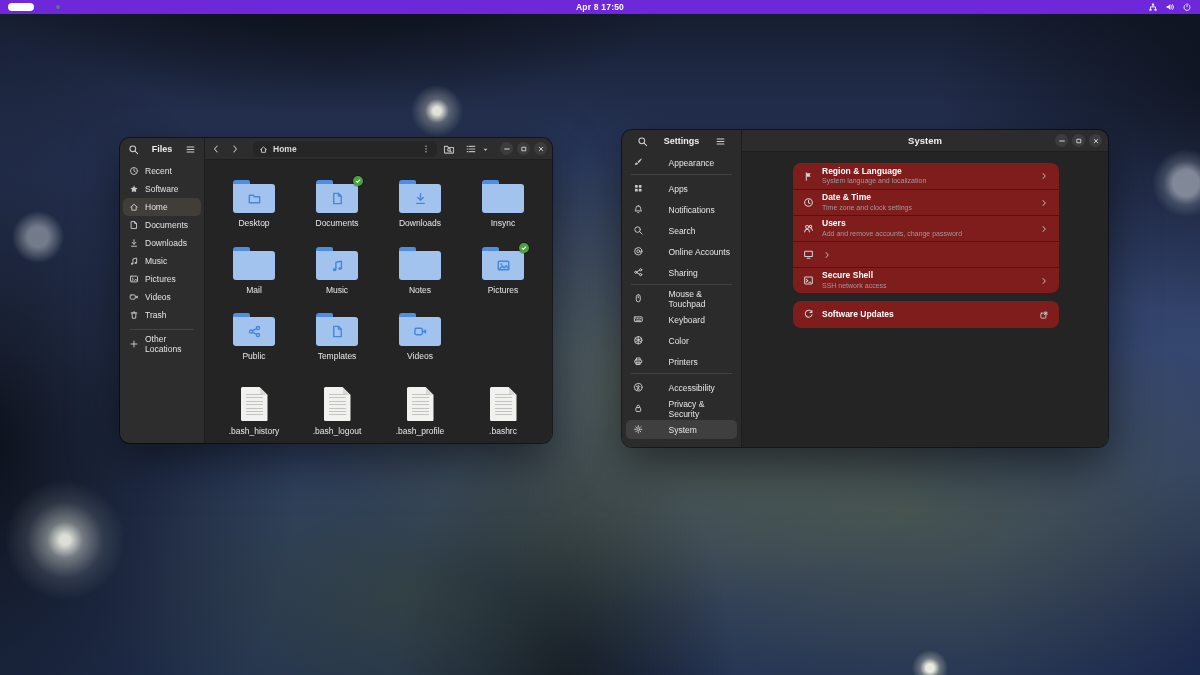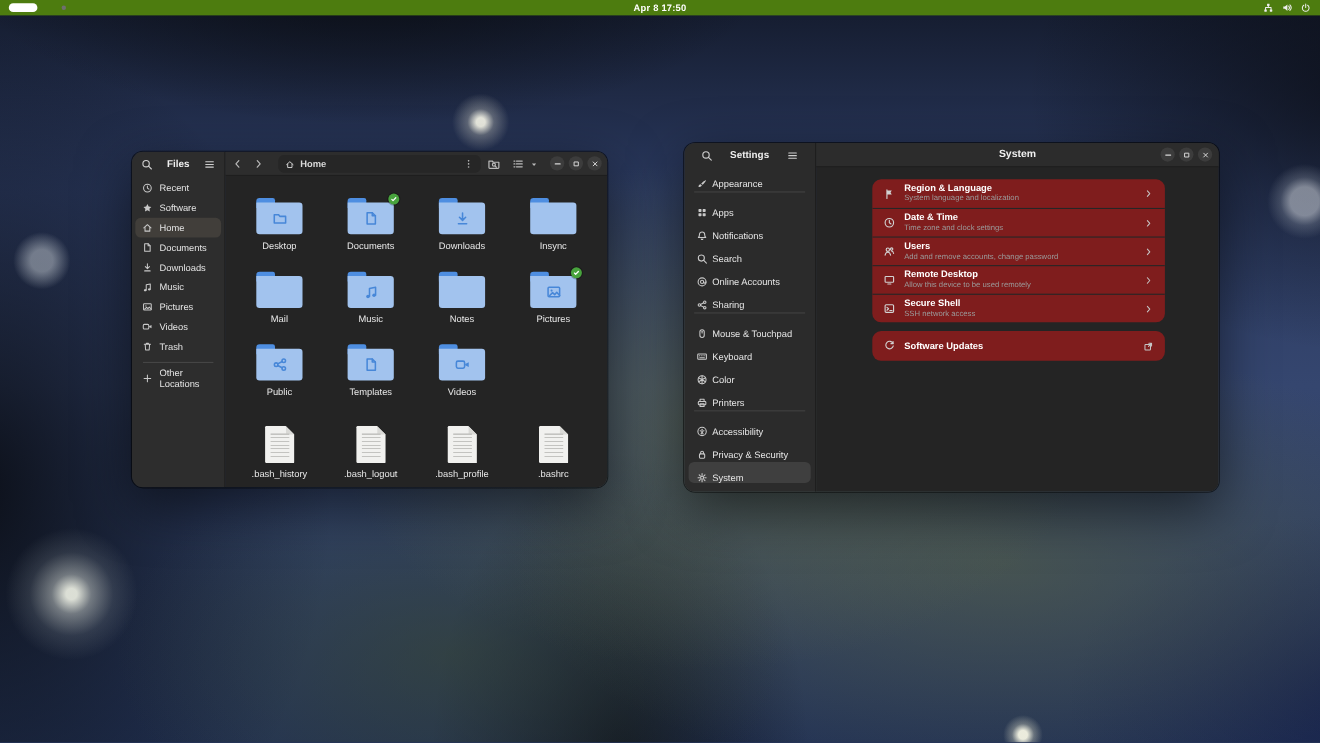--- a/index.html
+++ b/index.html
@@ -20,21 +20,21 @@
       radial-gradient(420px 260px at 34% 88%, rgba(58,72,48,.55), transparent 72%),
       radial-gradient(480px 620px at -2% 66%, rgba(7,9,14,.88), transparent 68%),
       radial-gradient(260px 420px at 47% 102%, rgba(9,11,16,.72), transparent 66%),
       radial-gradient(430px 340px at 103% 12%, rgba(9,11,18,.72), transparent 70%),
       radial-gradient(520px 200px at 28% -4%, rgba(8,10,14,.82), transparent 70%),
       radial-gradient(380px 240px at 103% 94%, rgba(23,34,74,.85), transparent 70%),
       linear-gradient(180deg, #141b2d 0%, #2b3a60 26%, #35466f 52%, #2c3d63 78%, #233356 100%);
   }
 
   
-  .topbar { position:absolute; left:0; top:0; width:1200px; height:14px; background:#4d7c0f;
+  .topbar { position:absolute; left:0; top:0; width:1200px; height:14px; background:#6d28d9;
     display:flex; align-items:center; justify-content:space-between; padding:0 8px; z-index:50; }
   .tb-left { display:flex; align-items:center; gap:22px; }
   .pill { width:26px; height:8px; background:#fff; border-radius:4px; }
   .dot { width:4px; height:4px; background:#6f6f6f; border-radius:50%; }
   .tb-clock { position:absolute; left:0; right:0; text-align:center; color:#fff; font-size:8.5px; font-weight:bold; letter-spacing:.2px; }
   .tb-right { display:flex; align-items:center; gap:7px; color:#eee; z-index:2; }
   .tb-right .ic { width:10px; height:10px; }
 
   
   .ic { display:inline-flex; flex:none; }
@@ -93,21 +93,21 @@
   .textfile .lines { position:absolute; left:5px; right:5px; top:7px; bottom:5px;
     background:repeating-linear-gradient(180deg, #c3c3c0 0 1px, transparent 1px 3.4px); }
 
   
   .settings-win { left:622px; top:130px; width:486px; height:317px; }
   .s-sidebar { width:120px; background:#2b2b2b; display:flex; flex-direction:column; border-right:1px solid #1d1d1d; }
   .s-side-head { height:22px; display:flex; align-items:center; justify-content:space-between; padding:0 15px; flex:none; }
   .s-side-head .title { color:#efefef; font-size:9px; font-weight:bold; }
   .s-side-head .ic { width:11px; height:11px; color:#cfcfcf; }
   .s-list { padding:1px 4px; }
-  .s-item { height:19px; margin-bottom:2px; display:flex; align-items:flex-end; gap:4px; padding-left:7px;
+  .s-item { height:19px; margin-bottom:2px; display:flex; align-items:center; gap:25px; padding-left:7px;
     border-radius:5px; color:#e6e6e6; font-size:8.5px; }
   .s-item .ic { width:10.5px; height:10.5px; color:#c9c9c9; }
   .s-item.sel { background:#3f3f3f; }
   .s-sep { height:1px; background:#424242; margin:2px 5px 4px; }
 
   .s-panel { flex:1; display:flex; flex-direction:column; background:#242424; }
   .s-head { height:22px; background:#2c2c2c; position:relative; display:flex; align-items:center; justify-content:center;
     flex:none; border-bottom:1px solid #1e1e1e; }
   .s-head .title { color:#f0f0f0; font-size:9.5px; font-weight:bold; }
   .s-head .winbtns { position:absolute; right:6px; top:4px; }
@@ -783,24 +783,20 @@
               </svg>
             </span>
         </div>
         <div class="srow">
           <span class="ic lead">
               <svg viewBox="0 0 16 16">
                 <rect x="2.4" y="3.4" width="11.2" height="7.6" rx="1"></rect>
                 <path d="M6 13.4h4"></path>
               </svg>
             </span>
-          <span class="texts">
-            <span class="rtitle">Remote Desktop</span>
-            <span class="rsub">Allow this device to be used remotely</span>
-          </span>
           <span class="ic chev">
               <svg viewBox="0 0 16 16">
                 <path d="M6.5 4L10 8l-3.5 4"></path>
               </svg>
             </span>
         </div>
         <div class="srow">
           <span class="ic lead">
               <svg viewBox="0 0 16 16">
                 <rect x="2.4" y="3" width="11.2" height="10" rx="1.4"></rect>

